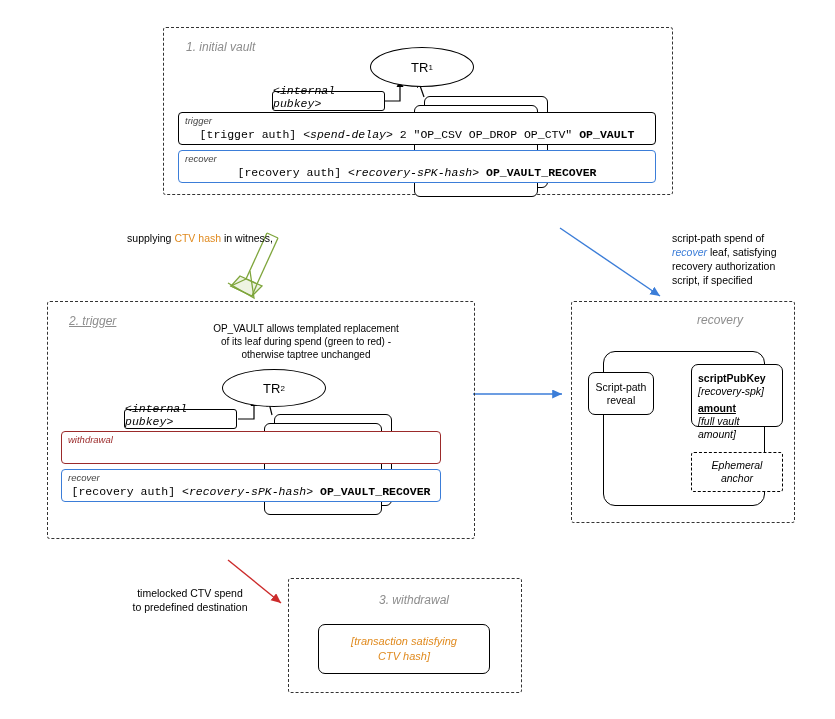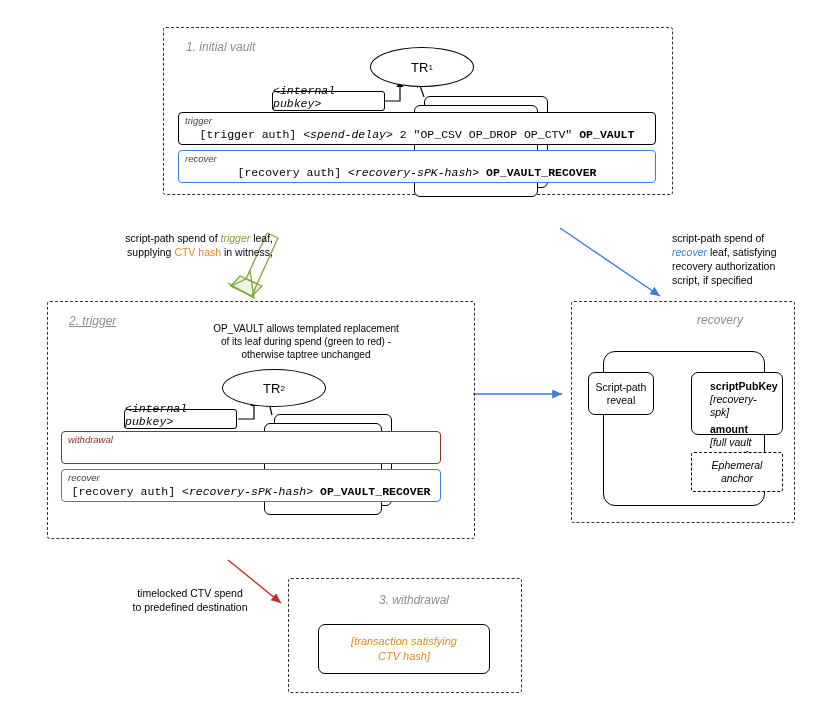--- a/index.html
+++ b/index.html
@@ -213,21 +213,20 @@
 </div>
 
 <div class="script-box blue" style="left:178px; top:150px; width:478px; height:33px;">
   <span class="script-label">recover</span>
   <div class="script-line mono">
     <span>[recovery auth] </span><span class="italic">&lt;recovery-sPK-hash&gt;</span><span>&nbsp;</span><span class="bold">OP_VAULT_RECOVER</span>
   </div>
 </div>
 
 <div class="caption" style="left:83px; top:231px; width:190px; text-align:right;">
-  <div><span>script-path spend of </span><span class="italic" style="color:#7ea53b">trigger</span><span> leaf,</span></div>
   <div><span>supplying </span><span style="color:#e08a1e">CTV hash</span><span> in witness,</span></div>
 </div>
 
 <div class="caption" style="left:672px; top:231px; width:150px; text-align:left;">
   <div>script-path spend of</div>
   <div><span class="italic" style="color:#3b7dd8">recover</span><span> leaf, satisfying</span></div>
   <div>recovery authorization</div>
   <div>script, if specified</div>
 </div>
 
@@ -263,21 +262,21 @@
 </div>
 
 <div class="dashed-box" style="left:571px; top:301px; width:222px; height:220px;"></div>
 <div class="panel-title" style="left:697px; top:313px;">recovery</div>
 
 <div class="tapleaf-card" style="left:603px; top:351px; width:162px; height:155px; border-radius:12px;"></div>
 
 <div class="plain-box" style="left:588px; top:372px; width:66px; height:43px; white-space:pre-line;">Script-path
 reveal</div>
 
-<div class="plain-box" style="left:691px; top:372px; width:92px; height:63px; display:block; padding:7px 18px; text-align:left;">
+<div class="plain-box" style="left:691px; top:364px; width:92px; height:63px; display:block; padding:7px 6px; text-align:left;">
   <span class="kv-line kv-bold">scriptPubKey</span>
   <span class="kv-line kv-it">[recovery-spk]</span>
   <span class="kv-line kv-bold" style="margin-top:4px;text-decoration:underline;">amount</span>
   <span class="kv-line kv-it">[full vault amount]</span>
 </div>
 
 <div class="dash-box-inner" style="left:691px; top:452px; width:92px; height:40px; white-space:pre-line;">Ephemeral
 anchor</div>
 
 <div class="caption" style="left:110px; top:586px; width:160px; text-align:center;">

